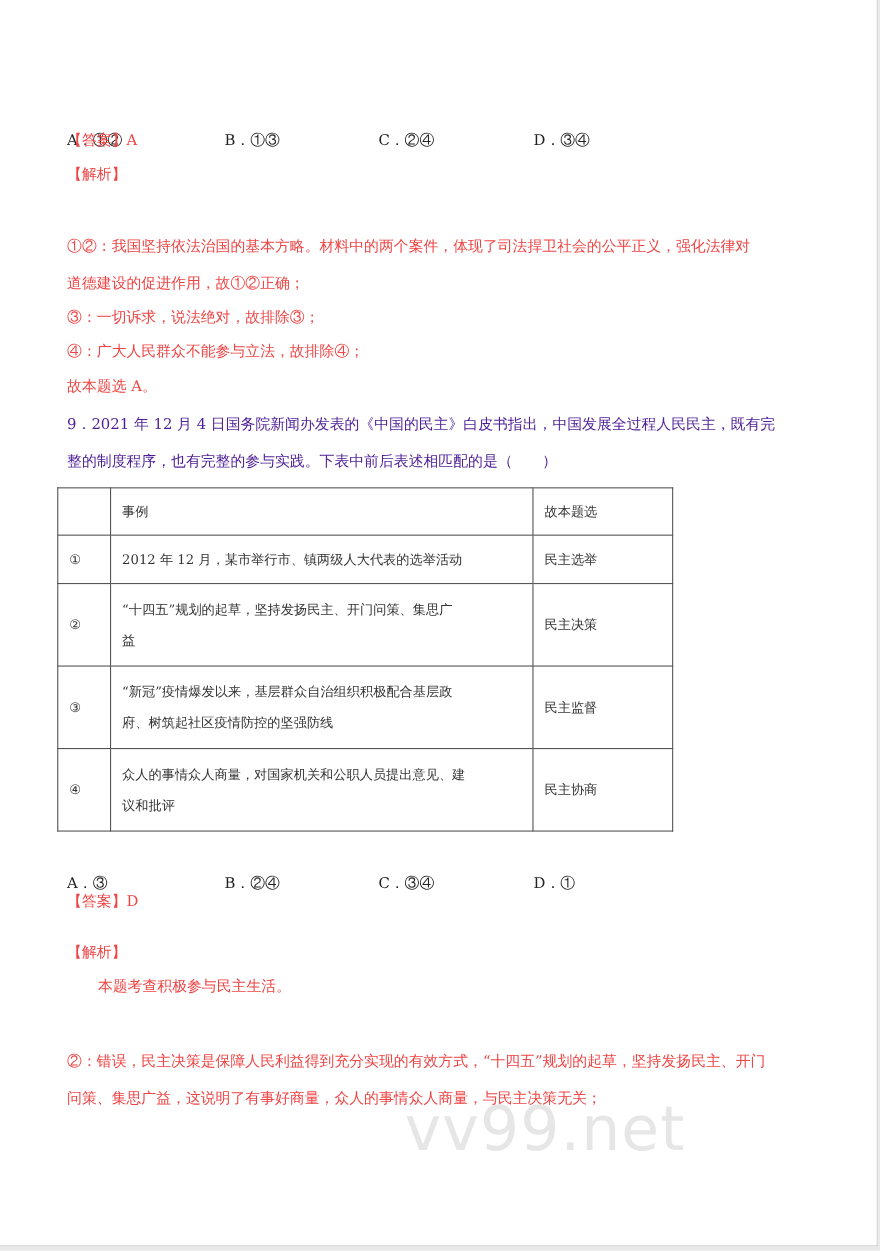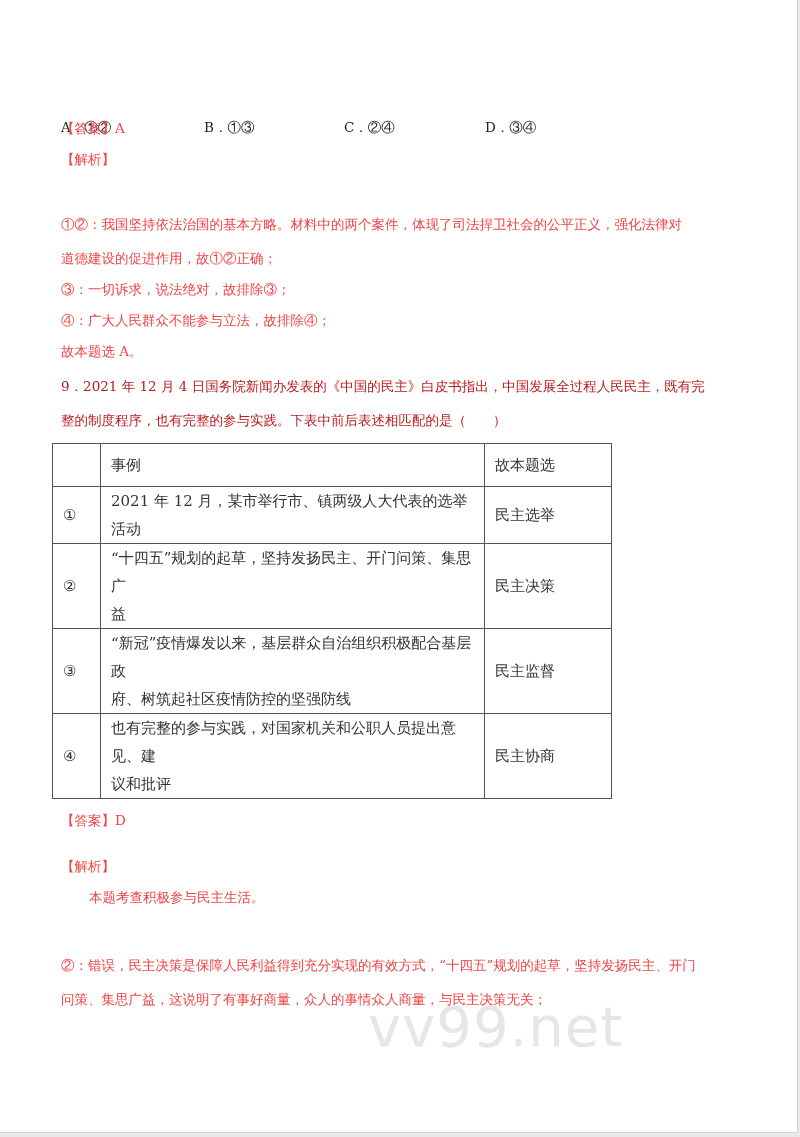--- a/index.html
+++ b/index.html
@@ -24,21 +24,21 @@
       border-right: 1px solid #d4d4d4;
       border-bottom: 1px solid #d4d4d4;
       overflow: hidden;
     }
     .line {
       position: absolute;
       left: 61px;
       font-size: 13.5px;
       line-height: 20px;
       white-space: nowrap;
-      color: #b91c1c;
+      color: #4c1d95;
     }
     .red { color: #ef4444; }
     .opts {
       position: absolute;
       left: 61px;
       width: 560px;
       height: 20px;
       font-size: 13.5px;
       color: #222;
     }
@@ -50,21 +50,21 @@
     .opt.a { left: 0; }
     .opt.b { left: 143px; }
     .opt.c { left: 283px; }
     .opt.d { left: 424px; }
 
     table.q-table {
       position: absolute;
       left: 52px;
       top: 443px;
       border-collapse: collapse;
-      font-size: 15px;
+      font-size: 12px;
       color: #333;
     }
     table.q-table td {
       border: 1.5px solid #555;
       padding: 0 0 0 10px;
       vertical-align: middle;
       line-height: 28px;
     }
     table.q-table td.num { width: 37px; }
     table.q-table td.ex { width: 367px; padding-left: 10px; padding-right: 6px; }
@@ -124,21 +124,21 @@
   <table class="q-table">
     <tbody>
         <tr class="h1">
       <td class="num"></td>
       <td class="ex">事例</td>
       <td class="pr">故本题选</td>
     </tr>
     <tr class="h2">
       <td class="num">①</td>
       <td class="ex">
-        <div>2021 年 12 月，某市举行市、镇两级人大代表的选举活动</div>
+        <div>2012 年 12 月，某市举行市、镇两级人大代表的选举活动</div>
       </td>
       <td class="pr">民主选举</td>
     </tr>
     <tr class="h3">
       <td class="num">②</td>
       <td class="ex">
         <div>“十四五”规划的起草，坚持发扬民主、开门问策、集思广</div>
         <div>益</div>
       </td>
       <td class="pr">民主决策</td>
@@ -147,28 +147,34 @@
       <td class="num">③</td>
       <td class="ex">
         <div>“新冠”疫情爆发以来，基层群众自治组织积极配合基层政</div>
         <div>府、树筑起社区疫情防控的坚强防线</div>
       </td>
       <td class="pr">民主监督</td>
     </tr>
     <tr class="h3">
       <td class="num">④</td>
       <td class="ex">
-        <div>也有完整的参与实践，对国家机关和公职人员提出意见、建</div>
+        <div>众人的事情众人商量，对国家机关和公职人员提出意见、建</div>
         <div>议和批评</div>
       </td>
       <td class="pr">民主协商</td>
     </tr>
   </tbody>
     </table>
 
+  <div class="opts" style="top:794px;">
+    <span class="opt a">A．③</span>
+    <span class="opt b">B．②④</span>
+    <span class="opt c">C．③④</span>
+    <span class="opt d">D．①</span>
+  </div>
 
   <div class="line red" style="top:810px;">【答案】D</div>
   <div class="line red" style="top:856px;">【解析】</div>
   <div class="line red" style="top:887px;margin-left:28px;">本题考查积极参与民主生活。</div>
   <div class="line red" style="top:989px;">问策、集思广益，这说明了有事好商量，众人的事情众人商量，与民主决策无关；</div>
   <div class="line red" style="top:955px;">②：错误，民主决策是保障人民利益得到充分实现的有效方式，“十四五”规划的起草，坚持发扬民主、开门</div>
 
   <div class="watermark">vv99.net</div>
 
 </div>

